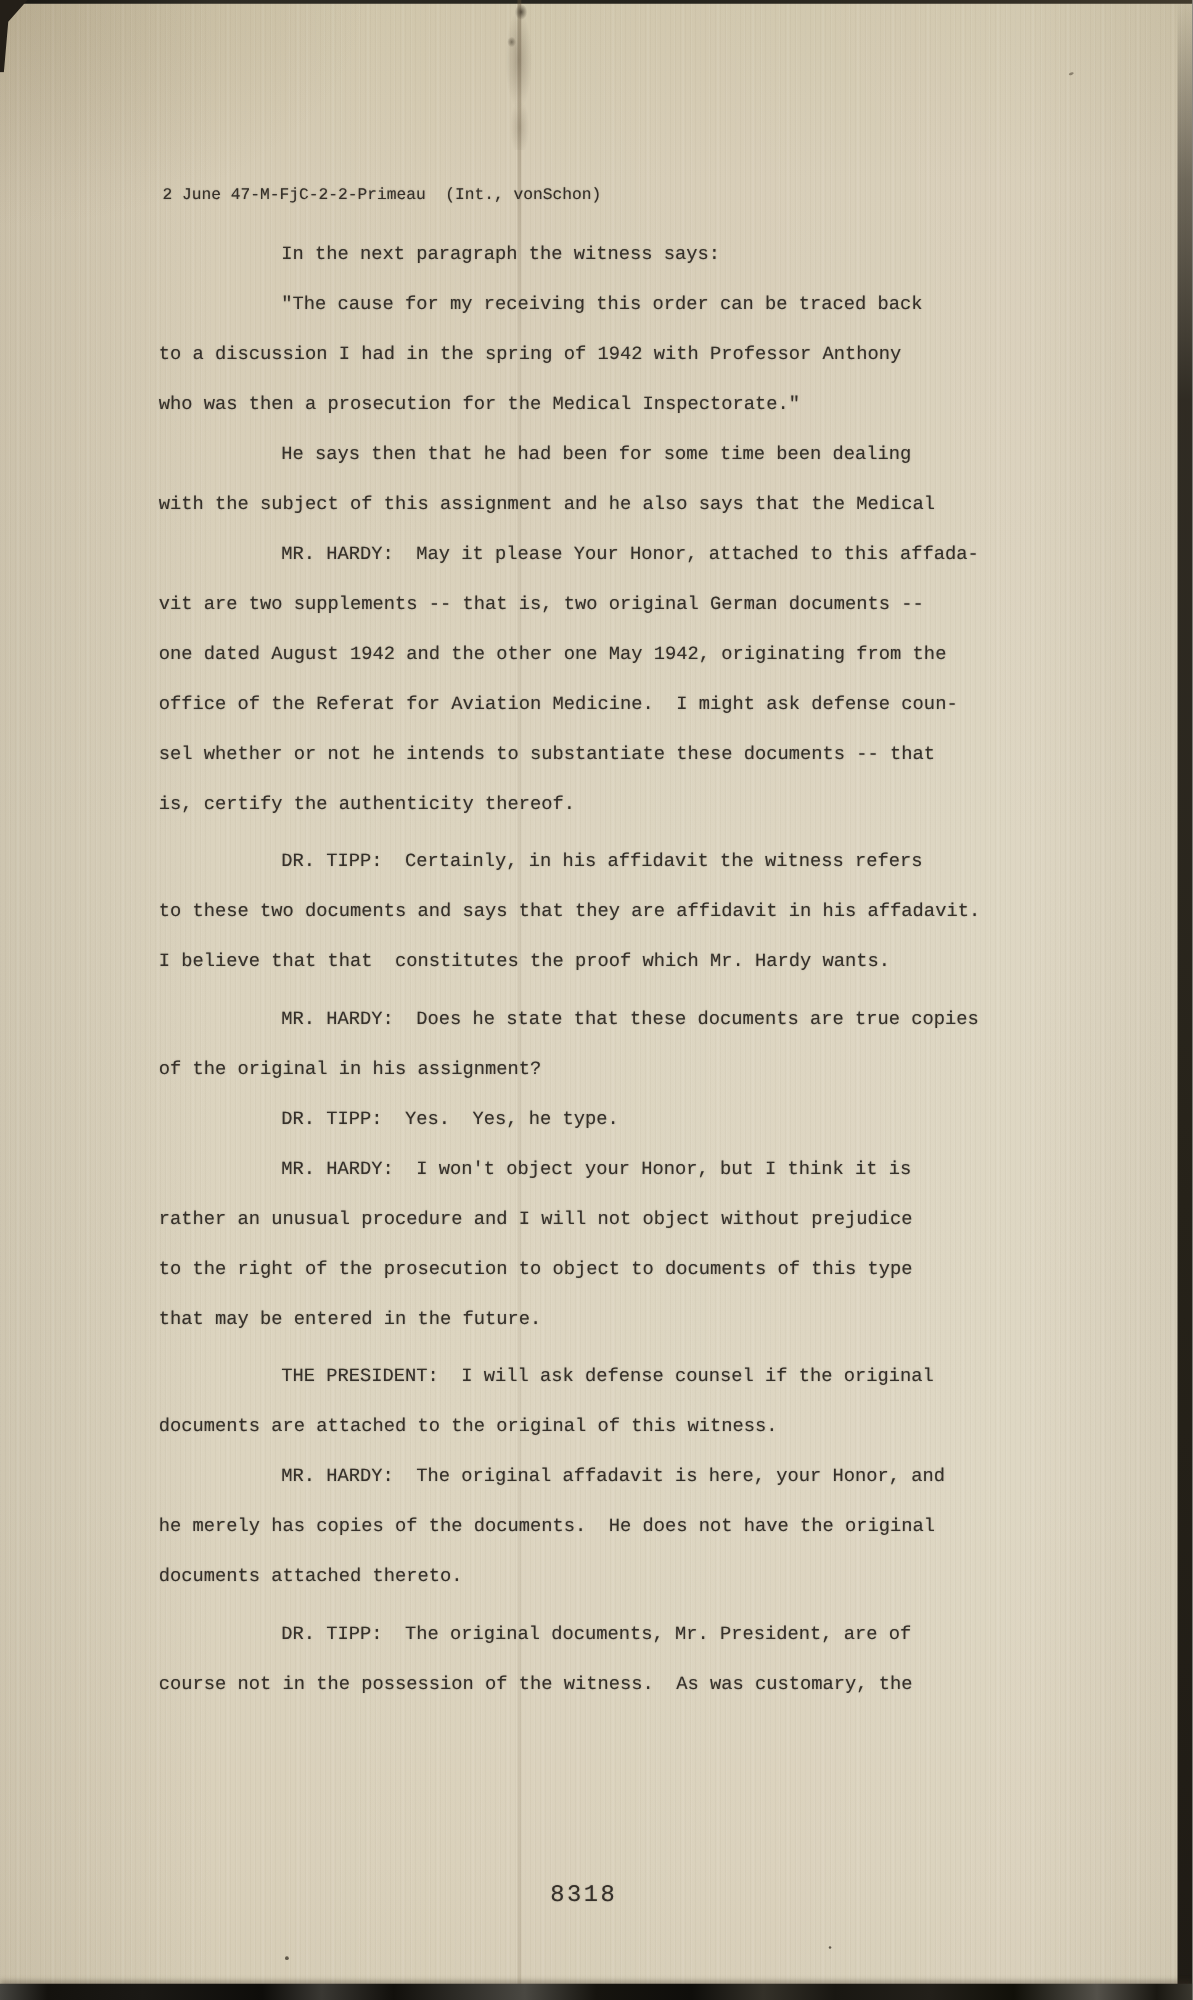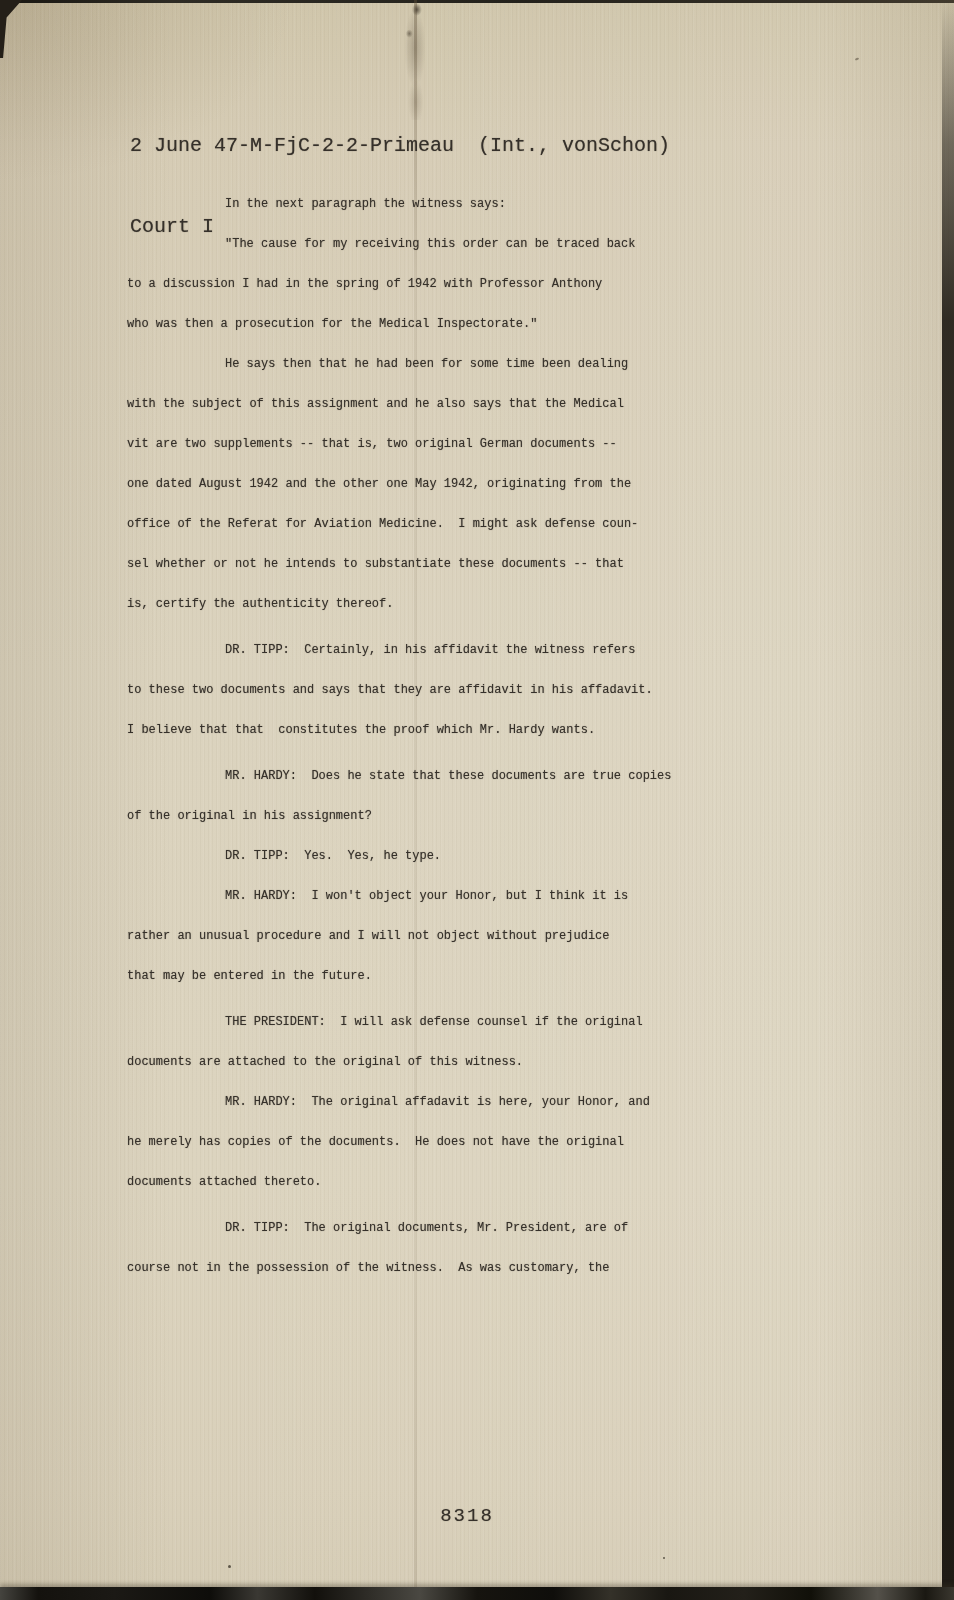--- a/index.html
+++ b/index.html
@@ -35,23 +35,23 @@
       radial-gradient(ellipse 5px 6px at 35% 28%, rgba(60,52,38,0.55), rgba(0,0,0,0) 70%),
       radial-gradient(ellipse 14px 52px at 50% 40%, rgba(80,68,50,0.30), rgba(0,0,0,0) 75%),
       radial-gradient(ellipse 10px 30px at 52% 85%, rgba(85,72,52,0.22), rgba(0,0,0,0) 75%);
     filter:blur(0.5px);}
   .speck{position:absolute;border-radius:50%;background:rgba(55,48,38,0.75);}
   .speck.s1{left:228px;top:1565px;width:3px;height:3px;}
   .speck.s2{left:663px;top:1557px;width:2px;height:2px;}
   .speck.s3{left:855px;top:58px;width:4px;height:2px;transform:rotate(-20deg);background:rgba(70,60,45,0.5);}
 
   
-  .doc-header{position:absolute;left:130px;top:78px;font-size:20px;line-height:27px;
+  .doc-header{position:absolute;left:130px;top:88px;font-size:13px;line-height:27px;
     white-space:pre;text-shadow:0 0 1px rgba(53,47,38,0.55);}
-  .transcript{position:absolute;left:127px;top:184px;width:770px;font-size:12px;line-height:40px;
+  .transcript{position:absolute;left:127px;top:184px;width:770px;font-size:15px;line-height:40px;
     text-shadow:0 0 1px rgba(53,47,38,0.5);font-family:Liberation Mono, monospace;}
   .line{white-space:pre;height:40px;}
   .line.indent{padding-left:98px;}
   .line.gap{margin-top:6px;}
   .page-number{position:absolute;top:1505px;left:0;width:954px;text-align:center;
     font-size:19px;letter-spacing:2px;transform:translateX(-10px);
     text-shadow:0 0 1px rgba(53,47,38,0.5);}
 </style>
 </head>
 <body>
@@ -63,43 +63,44 @@
   <div class="right-edge"></div>
   <div class="fold-line"></div>
   <div class="fold-smudge"></div>
   <div class="speck s1"></div>
   <div class="speck s2"></div>
   <div class="speck s3"></div>
   <div class="bottom-band"></div>
 
   <header class="doc-header">
     <div>2 June 47-M-FjC-2-2-Primeau  (Int., vonSchon)</div>
-    <div>Court I</div>
   </header>
 
   <main class="transcript" id="transcript-body">
       <div class="line indent">In the next paragraph the witness says:</div>
       <div class="line indent">"The cause for my receiving this order can be traced back</div>
       <div class="line">to a discussion I had in the spring of 1942 with Professor Anthony</div>
       <div class="line">who was then a prosecution for the Medical Inspectorate."</div>
       <div class="line indent">He says then that he had been for some time been dealing</div>
       <div class="line">with the subject of this assignment and he also says that the Medical</div>
+      <div class="line indent">MR. HARDY:  May it please Your Honor, attached to this affada-</div>
       <div class="line">vit are two supplements -- that is, two original German documents --</div>
       <div class="line">one dated August 1942 and the other one May 1942, originating from the</div>
       <div class="line">office of the Referat for Aviation Medicine.  I might ask defense coun-</div>
       <div class="line">sel whether or not he intends to substantiate these documents -- that</div>
       <div class="line">is, certify the authenticity thereof.</div>
       <div class="line indent gap">DR. TIPP:  Certainly, in his affidavit the witness refers</div>
       <div class="line">to these two documents and says that they are affidavit in his affadavit.</div>
       <div class="line">I believe that that  constitutes the proof which Mr. Hardy wants.</div>
       <div class="line indent gap">MR. HARDY:  Does he state that these documents are true copies</div>
       <div class="line">of the original in his assignment?</div>
       <div class="line indent">DR. TIPP:  Yes.  Yes, he type.</div>
       <div class="line indent">MR. HARDY:  I won't object your Honor, but I think it is</div>
       <div class="line">rather an unusual procedure and I will not object without prejudice</div>
+      <div class="line">to the right of the prosecution to object to documents of this type</div>
       <div class="line">that may be entered in the future.</div>
       <div class="line indent gap">THE PRESIDENT:  I will ask defense counsel if the original</div>
       <div class="line">documents are attached to the original of this witness.</div>
       <div class="line indent">MR. HARDY:  The original affadavit is here, your Honor, and</div>
       <div class="line">he merely has copies of the documents.  He does not have the original</div>
       <div class="line">documents attached thereto.</div>
       <div class="line indent gap">DR. TIPP:  The original documents, Mr. President, are of</div>
       <div class="line">course not in the possession of the witness.  As was customary, the</div>
     </main>
 

